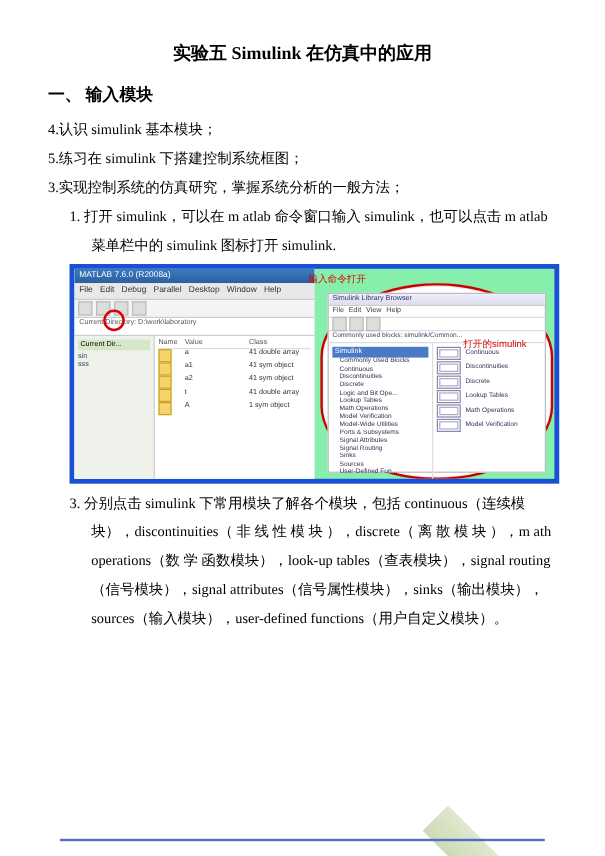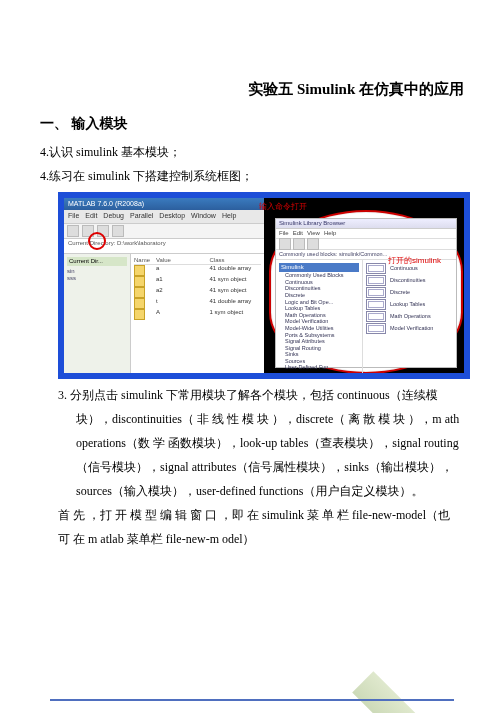--- a/index.html
+++ b/index.html
@@ -11,25 +11,24 @@
   }
   .page {
     width: 504px;
     padding: 30px 40px 30px 40px;
     box-sizing: border-box;
     font-size: 12px;
     color: #000;
     line-height: 2;
   }
   .title {
-    text-align: right;
+    text-align: center;
     font-weight: bold;
     font-size: 15px;
     margin-bottom: 6px;
-    margin-top: 44px;
   }
   .h2 {
     font-weight: bold;
     font-size: 14px;
     margin-top: 2px;
     margin-bottom: 2px;
   }
   .body-line {
     font-size: 12px;
   }
@@ -41,22 +40,22 @@
   }
   .body-indent-cont {
     padding-left: 1.5em;
     font-size: 12px;
   }
   
   .screenshot {
     width: 400px;
     height: 175px;
     margin: 4px 16px 4px 18px;
-    border: 6px solid #1d4ed8;
-    background: #000000;
+    border: 4px solid #1d4ed8;
+    background: #86efac;
     font-family: Arial, sans-serif;
     font-size: 8px;
     position: relative;
     overflow: hidden;
     line-height: 1.2;
   }
   
   .matlab {
     position: absolute;
     left: 0; top: 0; width: 200px; height: 175px;
@@ -210,22 +209,24 @@
 </style>
 </head>
 <body>
 
 <div class="page">
 
   <div class="title">实验五    Simulink 在仿真中的应用</div>
 
   <div class="h2">一、    输入模块</div>
   <div class="body-line">4.认识 simulink 基本模块；</div>
-  <div class="body-line">4.练习在 simulink 下搭建控制系统框图；</div>
-
+  <div class="body-line">5.练习在 simulink 下搭建控制系统框图；</div>
+  <div class="body-line">3.实现控制系统的仿真研究，掌握系统分析的一般方法；</div>
+
+  <div class="body-indent">1.  打开 simulink，可以在 m atlab 命令窗口输入 simulink，也可以点击 m atlab 菜单栏中的 simulink 图标打开 simulink.</div>
 
   <div class="screenshot">
 
     <div class="matlab">
       <div class="titlebar">MATLAB 7.6.0 (R2008a)</div>
       <div class="menubar">
         <span>File</span>
         <span>Edit</span>
         <span>Debug</span>
         <span>Parallel</span>
@@ -348,18 +349,17 @@
               </div>
           </div>
         </div>
       </div>
     </div>
 
     <div class="anno-red2">打开的simulink</div>
   </div>
 
   <div class="body-indent">3.  分别点击 simulink 下常用模块了解各个模块，包括 continuous（连续模块），discontinuities（ 非 线 性 模 块 ），discrete（ 离 散 模 块 ），m ath operations（数 学 函数模块），look-up tables（查表模块），signal routing（信号模块），signal attributes（信号属性模块），sinks（输出模块），sources（输入模块），user-defined functions（用户自定义模块）。</div>
-  <div class="body-indent-cont">首 先 ，打 开 模 型 编 辑 窗 口 ，即 在 simulink 菜 单 栏 file-new-model（也 可 在 m atlab 菜单栏 file-new-m odel）</div>
 
 </div>
 
 <div class="footer-deco"></div>
 <div class="footer-line"></div>
 
 </body></html>

